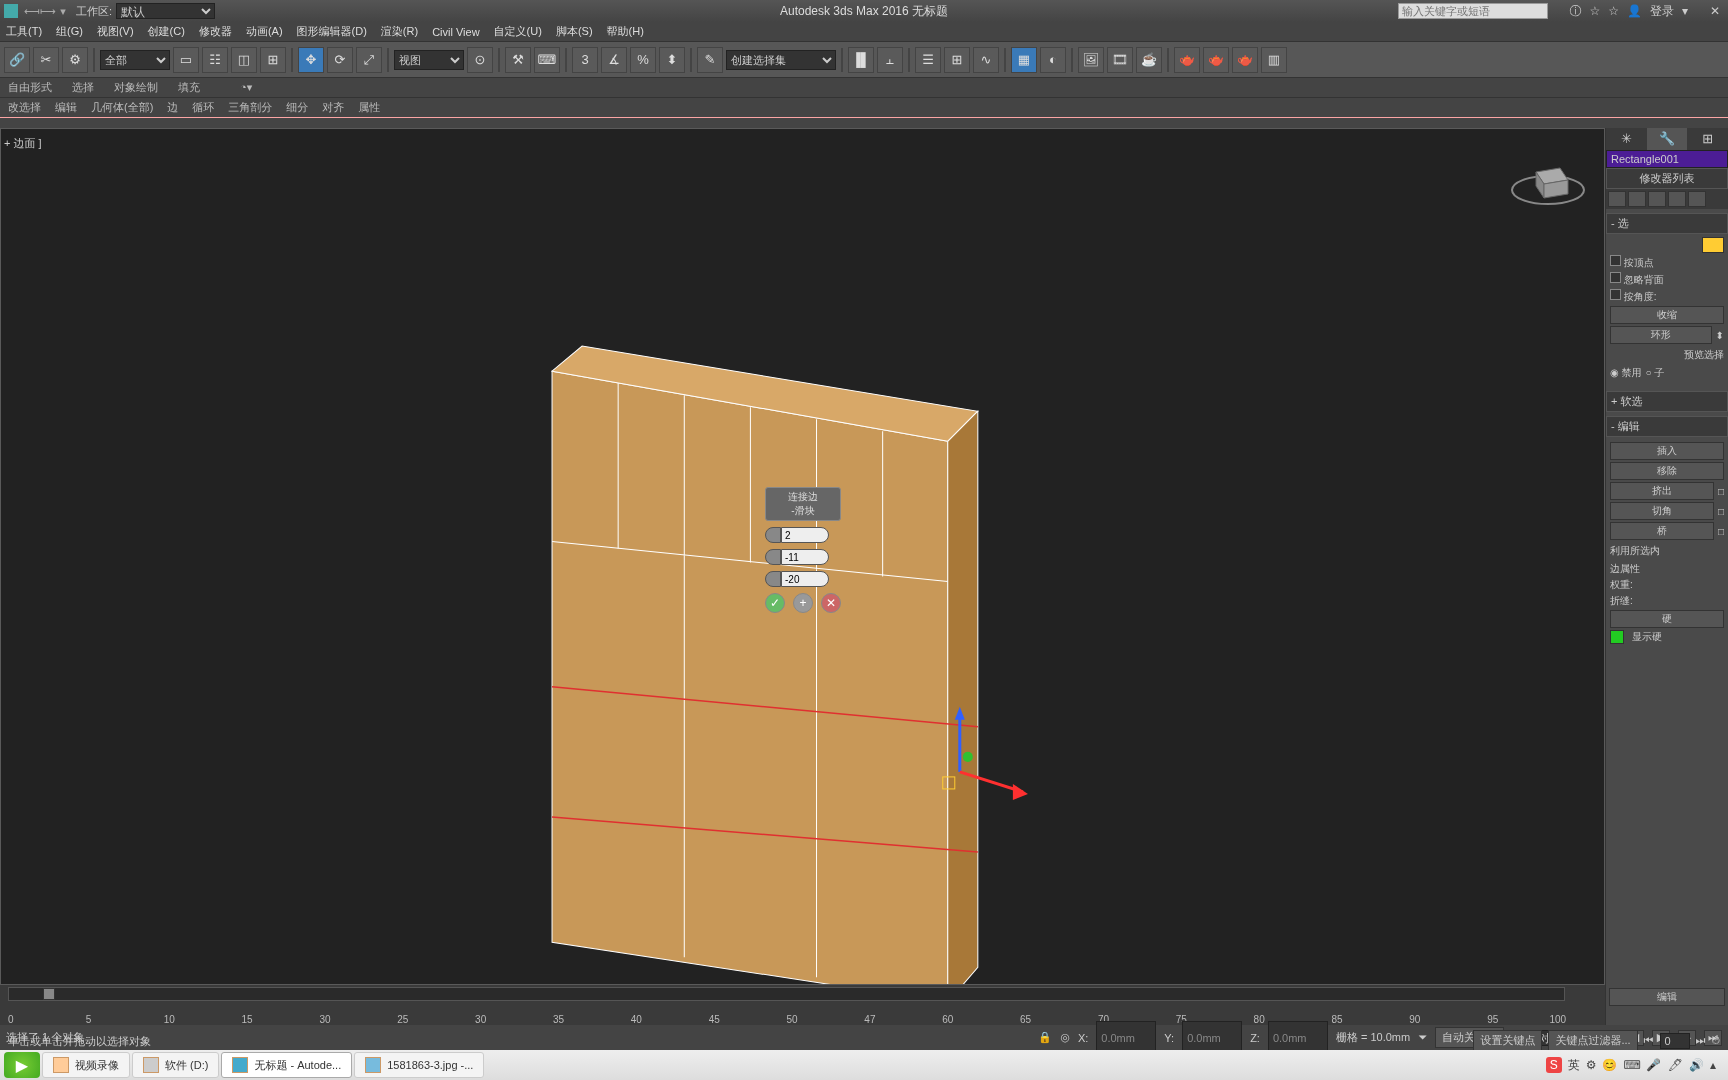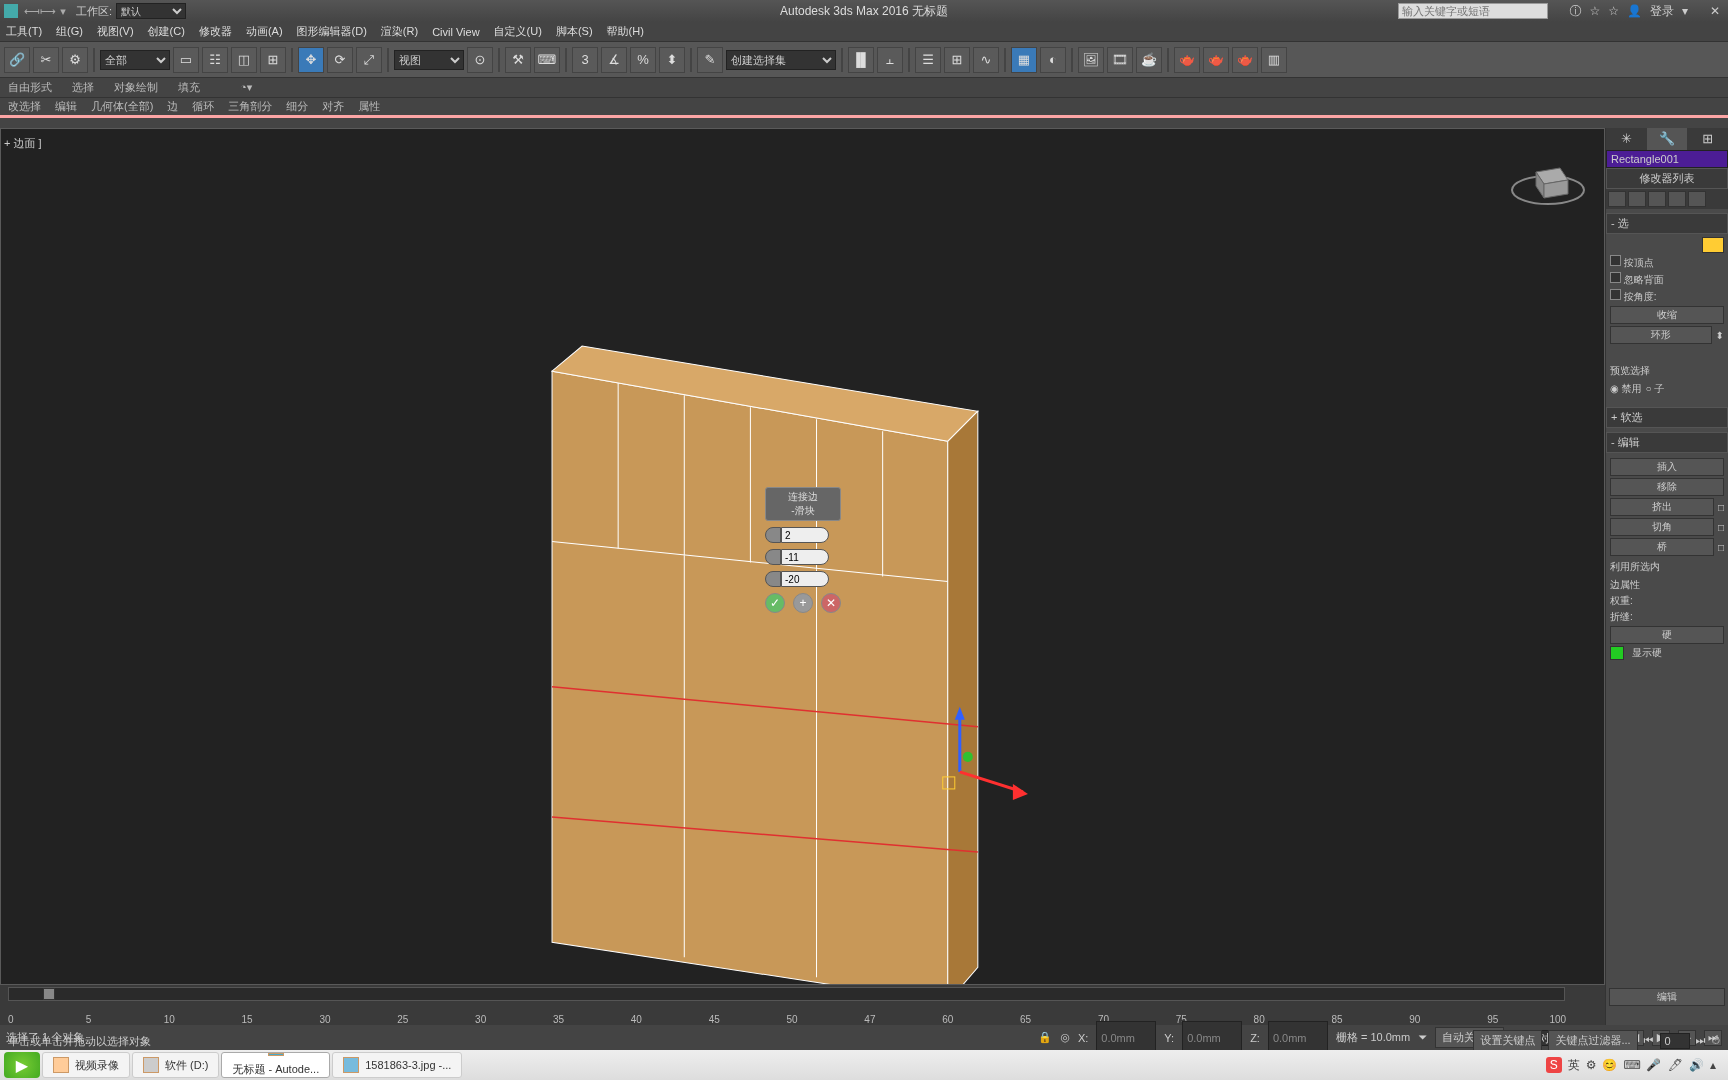--- a/index.html
+++ b/index.html
@@ -2,35 +2,35 @@
 <html><head>
 <meta charset="utf-8">
 <style>
 * { margin: 0; padding: 0; box-sizing: border-box; font-family: "Microsoft YaHei", Arial, sans-serif; }
 body { background: #444; color: #ccc; font-size: 11px; overflow: hidden; width: 1728px; height: 1080px; position: relative; }
 .titlebar { height: 22px; background: linear-gradient(#555,#444); display: flex; align-items: center; padding: 0 4px; }
 .titlebar .logo { width: 14px; height: 14px; background: #4aa; margin-right: 6px; }
 .titlebar .nav-arrows { display:flex; gap:2px; margin-right:6px; }
 .titlebar .nav-arrows span { width:14px; text-align:center; color:#aaa; }
 .titlebar .workspace-label { color:#ccc; margin-right:4px; }
-.titlebar .workspace-dd { background:#333; border:1px solid #222; color:#ccc; width:70px; height:16px; font-size:10px; }
+.titlebar .workspace-dd { background:#333; border:1px solid #222; color:#ccc; width:99px; height:16px; font-size:12px; }
 .titlebar .title-center { position:absolute; left:50%; transform:translateX(-50%); color:#ddd; font-size:12px; }
 .titlebar .search-box { position:absolute; right:180px; width:150px; height:16px; background:#ddd; border:1px solid #999; font-size:11px; padding:0 3px; }
 .titlebar .right-icons { position:absolute; right:8px; display:flex; gap:8px; align-items:center; }
 .titlebar .right-icons span { color:#ccc; font-size:12px; }
 .menubar { height: 20px; background:#444; display:flex; align-items:center; padding:0 6px; gap:14px; border-bottom:1px solid #333; }
 .menubar span { color:#ddd; font-size:11px; cursor:default; }
 .toolbar1 { height: 36px; background:#575757; display:flex; align-items:center; padding:0 4px; gap:3px; border-bottom:1px solid #333; }
 .toolbar1 .dd { background:#333; border:1px solid #222; color:#ccc; height:20px; font-size:11px; }
 .toolbar1 .btn { width:26px; height:26px; background:#5a5a5a; border:1px solid #444; display:flex; align-items:center; justify-content:center; color:#ddd; font-size:13px; }
 .toolbar1 .btn.active { background:#3a7ab8; }
 .toolbar1 .sep { width:2px; height:24px; background:#444; margin:0 2px; }
 .toolbar2 { height: 20px; background:#444; display:flex; align-items:center; padding:0 8px; gap:20px; border-bottom:1px solid #333; }
 .toolbar2 span { color:#bbb; font-size:11px; }
-.toolbar3 { height: 20px; background:#444; display:flex; align-items:center; padding:0 8px; gap:14px; border-bottom:3px solid #fca5a5; }
+.toolbar3 { height: 20px; background:#444; display:flex; align-items:center; padding:0 8px; gap:14px; border-bottom:1px solid #fca5a5; }
 .toolbar3 span { color:#bbb; font-size:11px; }
 .viewport-label { position:absolute; top:136px; left:4px; color:#ccc; font-size:11px; z-index:5; }
 .viewport { position:absolute; top:128px; left:0; right:123px; bottom:95px; background:#222; border:1px solid #5a5a5a; }
 .viewport svg { position:absolute; top:0; left:0; width:100%; height:100%; }
 .right-panel { position:absolute; top:128px; right:0; width:123px; bottom:95px; background:#4a4a4a; border-left:1px solid #333; overflow:hidden; }
 .right-panel .tab-icons { height:22px; background:#3a3a3a; display:flex; }
 .right-panel .tab-icons span { flex:1; text-align:center; line-height:22px; font-size:13px; }
 .right-panel .tab-icons span.active { background:#555; }
 .right-panel .objname { background:#4c1d95; padding:2px 4px; color:#ccc; font-size:11px; border:1px solid #222; }
 .right-panel .section-title { background:#3a3a3a; padding:2px 4px; color:#ccc; font-size:11px; text-align:center; border:1px solid #555; }
@@ -62,21 +62,21 @@
 .timeline-area .slider-thumb { position:absolute; left:34px; top:0; width:12px; height:12px; background:#888; border:1px solid #333; }
 .timeline-area .ruler { position:relative; height:22px; margin:0 40px 0 8px; }
 .timeline-area .ruler .tick { position:absolute; bottom:0; font-size:10px; color:#bbb; }
 .status-bar { position:absolute; bottom:30px; left:0; right:0; height:25px; background:#444; display:flex; align-items:center; padding:0 6px; font-size:11px; color:#ccc; gap:8px; }
 .status-bar .coord { background:#333; border:1px solid #222; padding:10px 4px; width:60px; color:#888; }
 .status-bar .spacer { flex:1; }
 .status-bar .playbtn { width:18px; height:16px; background:#555; border:1px solid #333; display:inline-flex; align-items:center; justify-content:center; }
 .taskbar { position:absolute; bottom:0; left:0; right:0; height:30px; background:linear-gradient(#eee,#ddd); display:flex; align-items:center; padding:0 4px; gap:2px; }
 .taskbar .start { width:36px; height:26px; background:radial-gradient(circle,#7c3,#4a2); border-radius:4px; display:flex; align-items:center; justify-content:center; color:#fff; font-size:16px; }
 .taskbar .item { height:26px; padding:0 10px; background:#f4f4f4; border:1px solid #ccc; border-radius:3px; display:flex; align-items:center; gap:6px; font-size:11px; color:#333; }
-.taskbar .item.active { background:#fff; border-color:#aaa;flex-direction:column; }
+.taskbar .item.active { background:#fff; border-color:#aaa; }
 .taskbar .item .ficon { width:16px; height:16px; background:#fc9; border:1px solid #c96; }
 .taskbar .tray { margin-left:auto; display:flex; align-items:center; gap:6px; padding:0 8px; font-size:11px; color:#444; }
 .taskbar .tray span { font-size:12px; }
 .viewcube { position:absolute; top:140px; right:140px; z-index:10; }
 </style>
 </head>
 <body>
 
 <div class="titlebar">
   <div class="logo"></div>
@@ -268,21 +268,21 @@
       <label><span class="checkbox"></span> <span>按顶点</span></label>
       <label><span class="checkbox"></span> <span>忽略背面</span></label>
       <label><span class="checkbox"></span> <span>按角度:</span></label>
       <div class="row">
           <div class="small-btn" style="flex:1">收缩</div>
         </div>
       <div class="row">
           <div class="small-btn" style="flex:1">环形</div>
           <span>⬍</span>
         </div>
-      <div style="text-align:left;margin-top:20px">预览选择</div>
+      <div style="text-align:right;margin-top:4px">预览选择</div>
       <div class="row">
           <label>◉ <span>禁用</span></label> 
           <label>○ <span>子</span></label>
         </div>
     </div>
   </div>
   <div class="rollout">
     <div class="rollout-hdr">+ <span>软选</span></div>
   </div>
   <div class="rollout">

